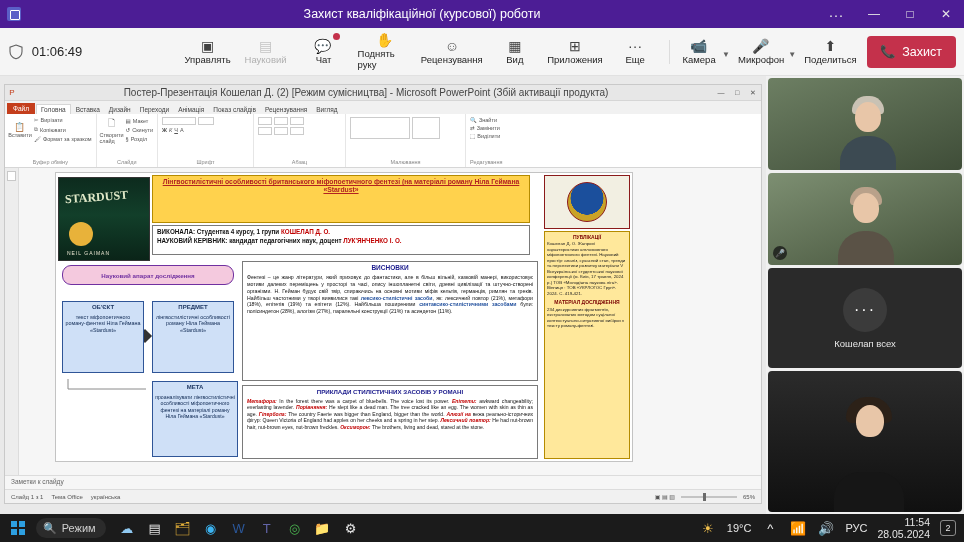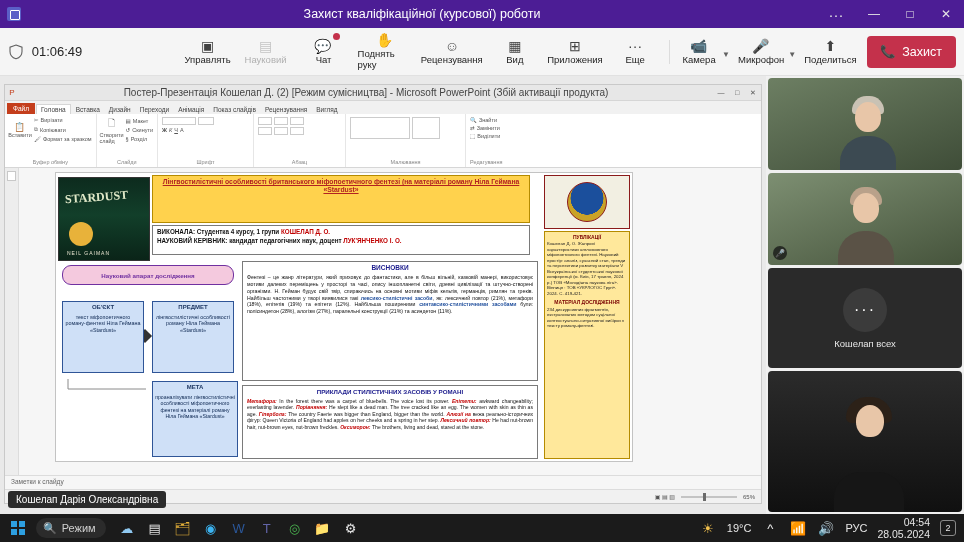--- a/index.html
+++ b/index.html
@@ -581,21 +581,20 @@
         <span class="right">
           <span>▣ ▤ ▥</span>
           <span class="zoom-track">
               <span class="zoom-knob"></span>
             </span>
           <span>65%</span>
         </span>
       </div>
     </div>
 
-    <div class="name-tag">Кошелап Дарія Олександрівна</div>
   </div>
 
   <div class="rail">
     <div class="tile tile1">
       <span class="hair" style="left:84px; top:18px; background:#c9c2b4"></span>
       <span class="face" style="left:87px; top:24px"></span>
       <span class="body" style="left:72px; bottom:0; background:#3c4a52"></span>
     </div>
     <div class="tile tile2">
       <span class="hair" style="left:82px; top:14px; background:#b9a18a"></span>
@@ -641,20 +640,20 @@
       <span class="tb-ic">⚙</span>
     </div>
     <div class="tb-right">
       <span class="tb-ic" style="color:#f2c14e">☀</span>
       <span>19°C</span>
       <span class="tb-ic">^</span>
       <span class="tb-ic">📶</span>
       <span class="tb-ic">🔊</span>
       <span>РУС</span>
       <span class="clock">
-        <div>04:54</div>
+        <div>11:54</div>
         <div>28.05.2024</div>
       </span>
       <span class="tray-badge">2</span>
     </div>
   </div>
 
 </div>
 
 </body></html>

